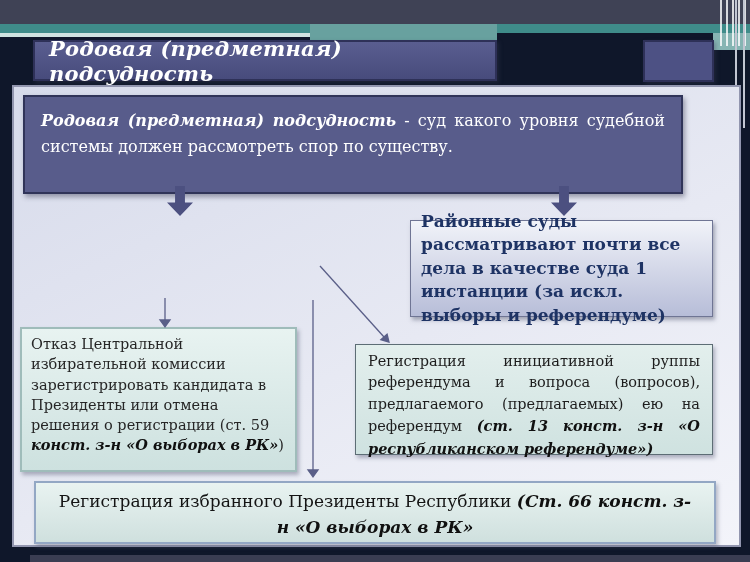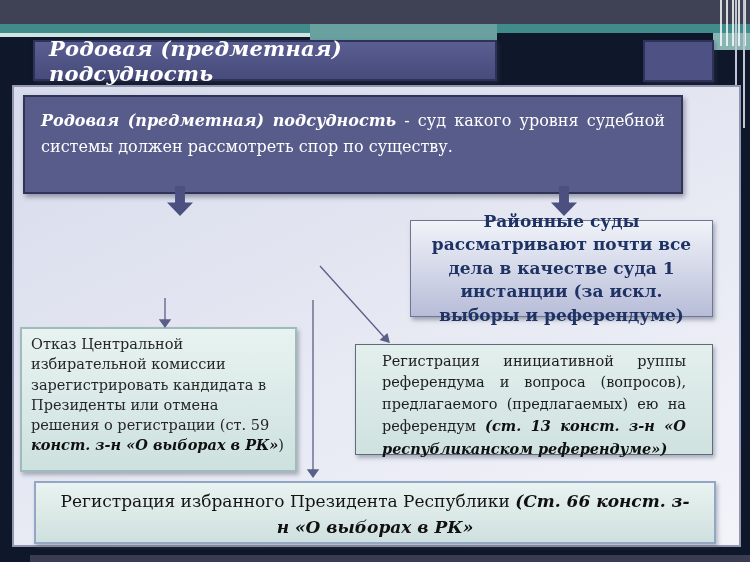--- a/index.html
+++ b/index.html
@@ -70,37 +70,37 @@
     display:flex;align-items:center;justify-content:center;
     text-align:center;padding:2px 10px;
     color:#1e3364;font-size:17.5px;font-weight:bold;line-height:1.32;
   }
   .dc-box{
     left:410px;top:220px;width:303px;height:97px;
     background:linear-gradient(#f1f3f9,#b7bdd8);
     border:1px solid #6f7594;
     box-shadow:2px 3px 4px rgba(90,96,120,.5);
     display:flex;align-items:center;justify-content:center;
-    text-align:center;padding:2px 10px;
+    padding:2px 10px;
     color:#1e3364;font-size:17px;font-weight:bold;line-height:1.38;
   }
   .cec-box{
     left:20px;top:327px;width:277px;height:145px;
     background:linear-gradient(#e8f3f1,#cde1df);
     border:2px solid #9fbcba;
     box-shadow:2px 3px 4px rgba(90,96,120,.45);
     text-align:left;padding:5px 9px;
     color:#262626;font-size:14.5px;line-height:1.4;
   }
   .ig-box{
     left:355px;top:344px;width:358px;height:111px;
     background:linear-gradient(#e3efed,#cfe2e0);
     border:1px solid #5d6d75;
     box-shadow:2px 3px 4px rgba(90,96,120,.45);
-    text-align:justify;padding:6px 26px;
+    text-align:justify;padding:6px 12px;
     color:#1d1d1d;font-size:14.5px;line-height:1.48;
   }
   .pr-box{
     left:34px;top:481px;width:682px;height:63px;
     background:linear-gradient(#e9f3f1,#cfe0de);
     border:2px solid #93a7c4;
     box-shadow:2px 3px 4px rgba(90,96,120,.4);
     text-align:center;padding:6px 22px;
     color:#141414;font-size:17px;line-height:1.5;
   }
@@ -145,21 +145,21 @@
 
   <div class="abs flow cec-box">
     <span>Отказ Центральной избирательной комиссии зарегистрировать кандидата в Президенты или отмена решения о регистрации (ст. 59 </span><span class="law">конст. з-н «О выборах в РК»</span><span>)</span>
   </div>
 
   <div class="abs flow ig-box">
     <span>Регистрация инициативной руппы референдума и вопроса (вопросов), предлагаемого (предлагаемых) ею на референдум </span><span class="law">(ст. 13 конст. з-н «О республиканском референдуме»)</span>
   </div>
 
   <div class="abs flow pr-box">
-    <span>Регистрация избранного Президента Республики </span><span class="law">(Ст. 66 конст. з-н «О выборах в РК»</span>
+    <span>Регистрация избранного Президенты Республики </span><span class="law">(Ст. 66 конст. з-н «О выборах в РК»</span>
   </div>
 
   <svg class="abs connectors" viewBox="0 0 750 562" xmlns="http://www.w3.org/2000/svg">
     <g stroke="#5a5f88" stroke-width="1.3" fill="#5a5f88">
       <line x1="165" y1="298" x2="165" y2="320"></line>
       <polygon points="160,320 170,320 165,327"></polygon>
       <line x1="313" y1="300" x2="313" y2="470"></line>
       <polygon points="308,470 318,470 313,477"></polygon>
       <line x1="320" y1="266" x2="384" y2="337"></line>
       <polygon points="389,342 380.9,339.8 387.1,334.2"></polygon>

